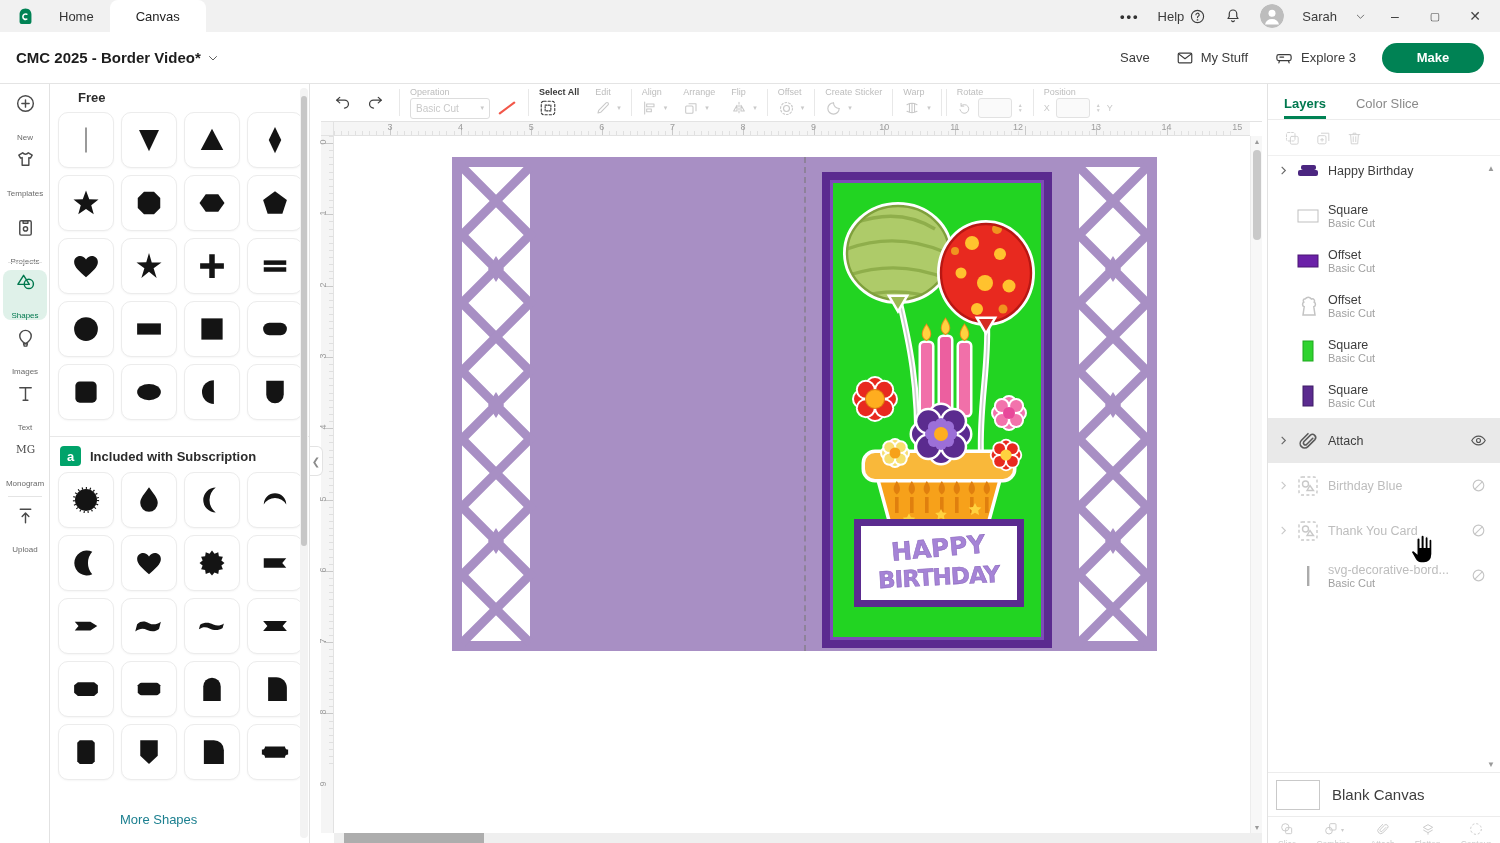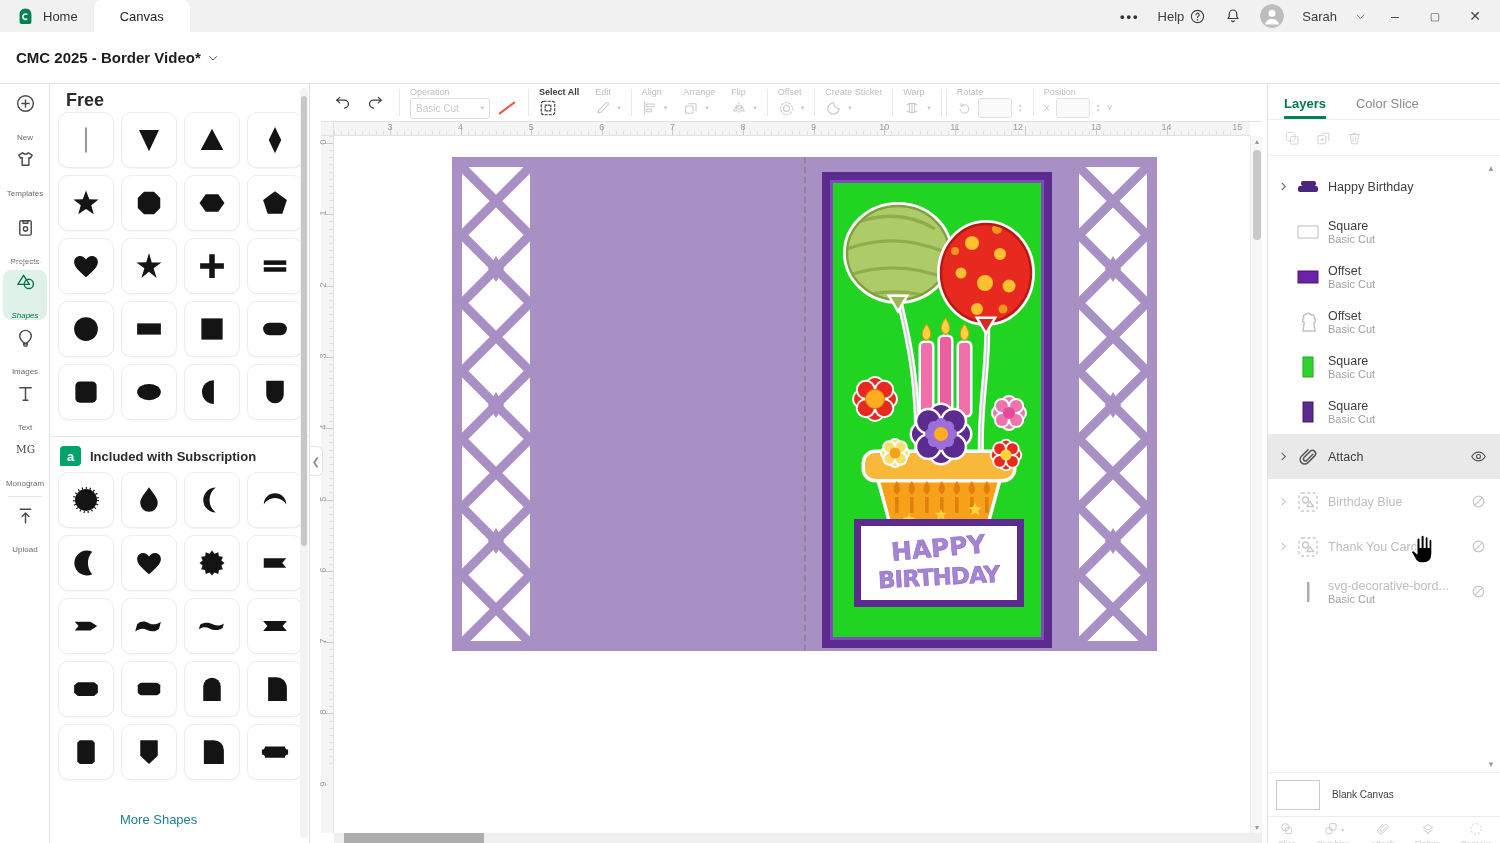--- a/index.html
+++ b/index.html
@@ -4,21 +4,21 @@
 <style>
   *{margin:0;padding:0;box-sizing:border-box}
   html,body{width:1500px;height:843px;overflow:hidden;background:#fff;
     font-family:"Liberation Sans",sans-serif;-webkit-font-smoothing:antialiased}
   #app{position:relative;width:1500px;height:843px;background:#fff}
   svg{display:block}
   .ico{stroke:currentColor;fill:none;stroke-width:1.6;stroke-linecap:round;stroke-linejoin:round}
 
   
   #titlebar{position:absolute;left:0;top:0;width:1500px;height:32px;background:#F1F1F1;display:flex;align-items:center}
-  .tab-home{display:flex;align-items:center;gap:8px;padding:0 16px;height:32px;font-size:13px;color:#333}
+  .tab-home{display:flex;align-items:center;gap:24px;padding:0 16px;height:32px;font-size:13px;color:#333}
   .tab-canvas{display:flex;align-items:center;height:32px;padding:0 26px;background:#fff;border-radius:8px 8px 0 0;font-size:13px;color:#222}
   #tb-right{margin-left:auto;display:flex;align-items:center;gap:18px;padding-right:14px;color:#3c3c3c;font-size:13px}
   #tb-right .winbtn{font-size:14px;color:#444;width:22px;text-align:center}
   .dots{letter-spacing:2px;font-weight:bold;color:#333}
   .help-wrap{display:flex;align-items:center;gap:5px}
   .avatar{width:24px;height:24px;border-radius:50%;overflow:hidden}
 
   
   #header{position:absolute;left:0;top:32px;width:1500px;height:52px;background:#fff;border-bottom:1px solid #E4E4E4;display:flex;align-items:center}
   #proj-title{display:flex;align-items:center;gap:6px;padding-left:16px;font-size:15px;font-weight:bold;color:#1d1d1d}
@@ -29,21 +29,21 @@
   
   #leftrail{position:absolute;left:0;top:84px;width:50px;height:759px;background:#fff;border-right:1px solid #E2E2E2}
   .rail-item{position:absolute;left:3px;width:44px;height:50px;border-radius:8px;display:flex;flex-direction:column;align-items:center;justify-content:center;gap:19px;color:#4a4a4a}
   .rail-item .lbl{font-size:8px;color:#6a6a6a;white-space:nowrap}
   .rail-item.active{background:#DFF1E9;color:#00784e}
   .rail-item.active .lbl{color:#00784e}
   .rail-div{position:absolute;left:8px;width:34px;height:1px;background:#E4E4E4}
 
   
   #shapes-panel{position:absolute;left:50px;top:84px;width:260px;height:759px;background:#fff;border-right:1px solid #E2E2E2}
-  .panel-title{position:absolute;left:16px;top:6px;font-size:18px;font-weight:bold;color:#2b2b2b}
+  .panel-title{position:absolute;left:28px;top:6px;font-size:13px;font-weight:bold;color:#2b2b2b}
   .shape-grid{position:absolute;left:8px;display:grid;grid-template-columns:repeat(4,56px);grid-auto-rows:56px;gap:7px}
   .tile{background:#fff;border:1px solid #ECECEC;border-radius:10px;box-shadow:0 1px 2px rgba(0,0,0,.04);display:flex;align-items:center;justify-content:center}
   .tile svg{width:30px;height:30px}
   .tile svg .fl{fill:#141414;stroke:none}
   .sec-div{position:absolute;left:0;top:352px;width:100%;height:1px;background:#E8E8E8}
   #sub-head{position:absolute;left:10px;top:362px;display:flex;align-items:center;gap:9px}
   #sub-badge{width:21px;height:20px;border-radius:4px 4px 4px 1px;background:#00A36A;color:#fff;font-size:13px;font-weight:bold;display:flex;align-items:center;justify-content:center}
   #sub-title{font-size:13px;font-weight:bold;color:#2b2b2b}
   #more-link{position:absolute;left:70px;top:728px;font-size:13px;color:#1B7F8F;z-index:1}
   #panel-scroll{position:absolute;right:1px;top:4px;width:8px;height:750px;background:#F3F3F3;border-radius:4px}
@@ -92,37 +92,37 @@
   #sticker{position:absolute;left:4px;top:8px;width:204px;height:344px}
   #hb-box{position:absolute;left:21px;top:336px;width:170px;height:88px;background:#5B2B8F;padding:7px}
   #hb-inner{width:100%;height:100%;background:#fff;display:flex;align-items:center;justify-content:center}
 
   
   #right-panel{position:absolute;left:1267px;top:84px;width:233px;height:759px;background:#fff;border-left:1px solid #E2E2E2}
   #rp-tabs{display:flex;gap:30px;padding:12px 0 0 16px;font-size:13px;border-bottom:1px solid #ECECEC;height:36px}
   .rp-tab{padding-bottom:9px;color:#8a8a8a}
   .rp-tab.active{color:#00784e;font-weight:bold;border-bottom:3px solid #008254}
   #rp-actions{display:flex;gap:14px;padding:10px 0 8px 16px;color:#D2D2D2;border-bottom:1px solid #F0F0F0}
-  #layers-list{position:absolute;left:0;top:80px;width:233px;height:610px;overflow:hidden}
+  #layers-list{position:absolute;left:0;top:64px;width:233px;height:610px;overflow:hidden}
   .layer-row{position:relative;height:45px;display:flex;align-items:center;padding-left:10px;gap:7px}
   .layer-row .lr-chev{width:10px;color:#666;flex:0 0 10px}
   .layer-row .lr-thumb{width:26px;display:flex;justify-content:center;flex:0 0 26px}
   .layer-row .lr-text{flex:1;min-width:0}
   .layer-row .lr-name{font-size:12.5px;color:#3d3d3d;white-space:nowrap;overflow:hidden}
   .layer-row .lr-sub{font-size:11px;color:#A0A0A0}
   .layer-row .lr-eye{position:absolute;right:14px;color:#555}
   .layer-row.selected{background:#E9E9E9}
   .layer-row.hiddenL .lr-name{color:#BDBDBD}
   .layer-row.hiddenL .lr-chev{color:#C9C9C9}
   .layer-row.hiddenL .lr-eye{color:#C6C6C6}
   #list-up{position:absolute;right:5px;top:80px;font-size:8px;color:#9a9a9a}
   #list-down{position:absolute;right:5px;top:676px;font-size:8px;color:#9a9a9a}
   #blank-row{position:absolute;left:0;top:688px;width:233px;height:44px;border-top:1px solid #ECECEC;display:flex;align-items:center;gap:12px;padding-left:8px}
   #blank-thumb{width:44px;height:30px;background:#fff;border:1px solid #C9C9C9}
-  #blank-label{font-size:10px;color:#3d3d3d}
+  #blank-label{font-size:15px;color:#3d3d3d}
   #rp-bottom{position:absolute;left:0;top:732px;width:233px;height:27px;border-top:1px solid #ECECEC;display:flex;justify-content:space-between;padding:4px 10px 0}
   .rpb-item{display:flex;flex-direction:column;align-items:center;gap:2px;color:#CCC;font-size:8.5px}
   .rpb-item .rpb-ico{display:flex;align-items:center;gap:2px}
 
   
   #watermark{position:absolute;left:6px;top:792px;font-family:"DejaVu Serif",serif;font-weight:bold;font-size:37px;letter-spacing:-1.5px;color:#176B80;z-index:5;white-space:nowrap}
   #cursor{position:absolute;left:1410px;top:530px;width:32px;height:36px;z-index:9}
 </style>
 </head>
 <body>
@@ -171,20 +171,40 @@
     </div>
   </div>
 
   <div id="header">
     <div id="proj-title">
       <span>CMC 2025 - Border Video*</span>
       <svg class="ico" width="12" height="12" viewBox="0 0 24 24" style="color:#333">
           <path d="M5 9l7 7 7-7"></path>
         </svg>
     </div>
+    <div id="hdr-right">
+      <span class="hdr-item">
+          <span>Save</span>
+        </span>
+      <span class="hdr-item">
+        <svg class="ico" width="18" height="18" viewBox="0 0 24 24" style="color:#3c3c3c">
+            <rect x="3" y="5.5" width="18" height="13" rx="1.5"></rect>
+            <path d="M3.5 6.5L12 13l8.5-6.5"></path>
+          </svg>
+        <span>My Stuff</span>
+      </span>
+      <span class="hdr-item">
+        <svg class="ico" width="20" height="18" viewBox="0 0 24 24" style="color:#3c3c3c">
+            <rect x="2.5" y="7.5" width="19" height="8" rx="2.5"></rect>
+            <path d="M6.5 10.8h5M6 15.5l-.8 3M18 15.5l.8 3"></path>
+          </svg>
+        <span>Explore 3</span>
+      </span>
+      <button id="make-btn">Make</button>
+    </div>
   </div>
 
   <div id="leftrail">
       <div class="rail-item" style="top: 8px;">
         <svg class="ico" width="21" height="21" viewBox="0 0 22 22" style="stroke-width:1.5">
           <circle cx="11" cy="11" r="8.2"></circle>
           <path d="M11 7.2v7.6M7.2 11h7.6"></path>
         </svg>
         <span class="lbl">New</span>
       </div>
@@ -196,21 +216,21 @@
       </div>
       <div class="rail-item" style="top: 132px;">
         <svg class="ico" width="21" height="21" viewBox="0 0 22 22" style="stroke-width:1.5">
           <rect x="5" y="4" width="12" height="15" rx="1.5"></rect>
           <path d="M8.5 4h5v2.5h-5z"></path>
           <circle cx="11" cy="12.5" r="2.2"></circle>
         </svg>
         <span class="lbl">Projects</span>
       </div>
       <div class="rail-div" style="top: 178px;"></div>
-      <div class="rail-item active" style="top: 186px; font-style: italic;">
+      <div class="rail-item active" style="top: 186px;">
         <svg class="ico" width="21" height="21" viewBox="0 0 22 22" style="stroke-width:1.5">
           <path d="M9 4.5L15 14H3z"></path>
           <circle cx="14.5" cy="13.5" r="4.8"></circle>
         </svg>
         <span class="lbl">Shapes</span>
       </div>
       <div class="rail-item" style="top: 242px;">
         <svg class="ico" width="21" height="21" viewBox="0 0 22 22" style="stroke-width:1.5">
           <path d="M11 3.5c3.3 0 6 2.6 6 5.9 0 3-2.3 5.8-6 8-3.7-2.2-6-5-6-8 0-3.3 2.7-5.9 6-5.9z"></path>
           <path d="M9 17.5h4l-.7 2.5h-2.6z"></path>

